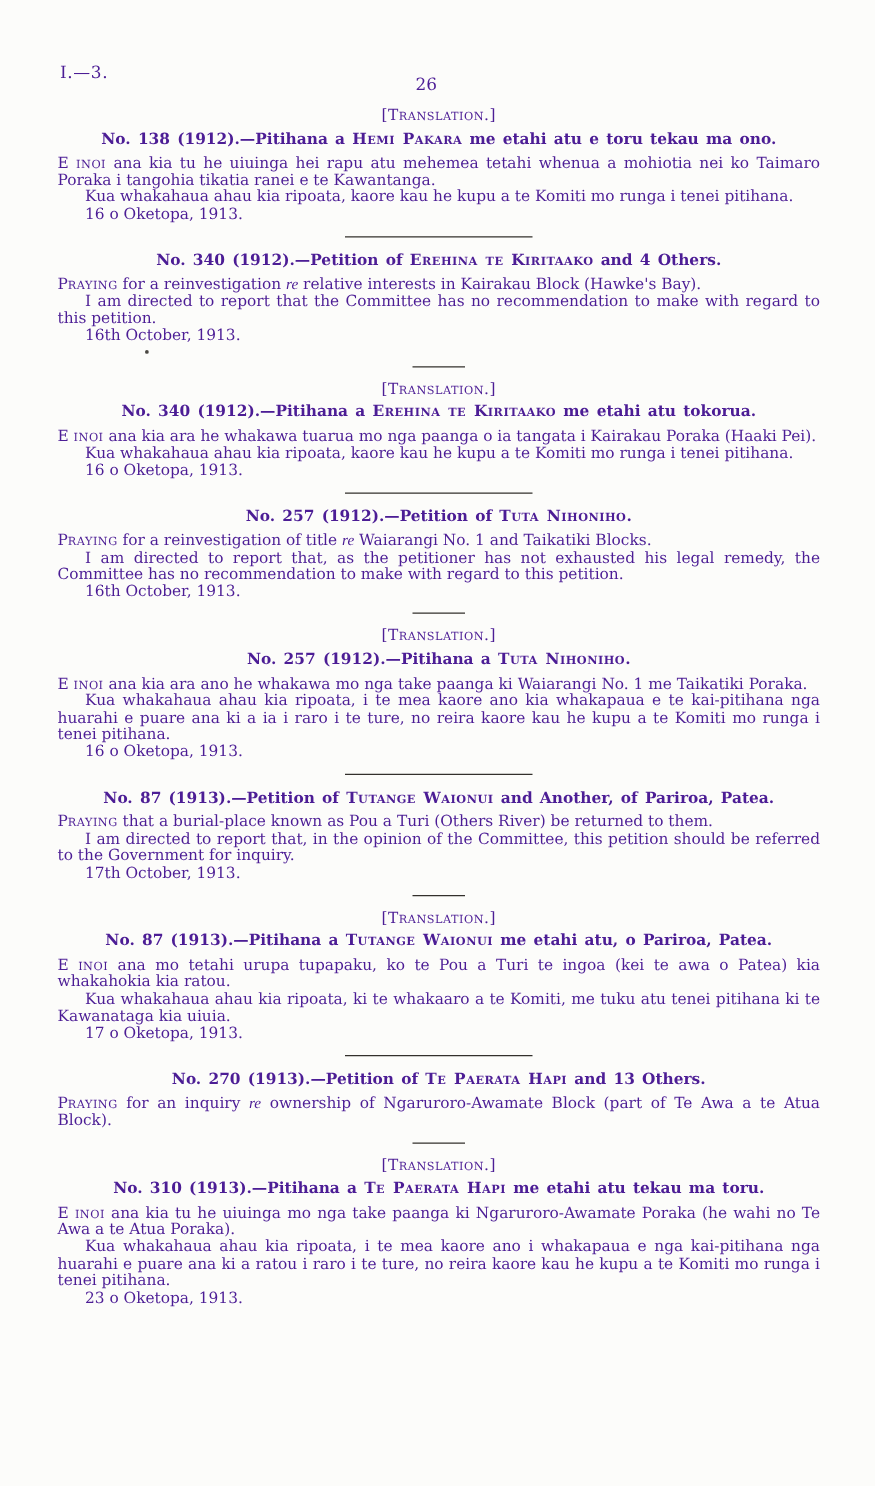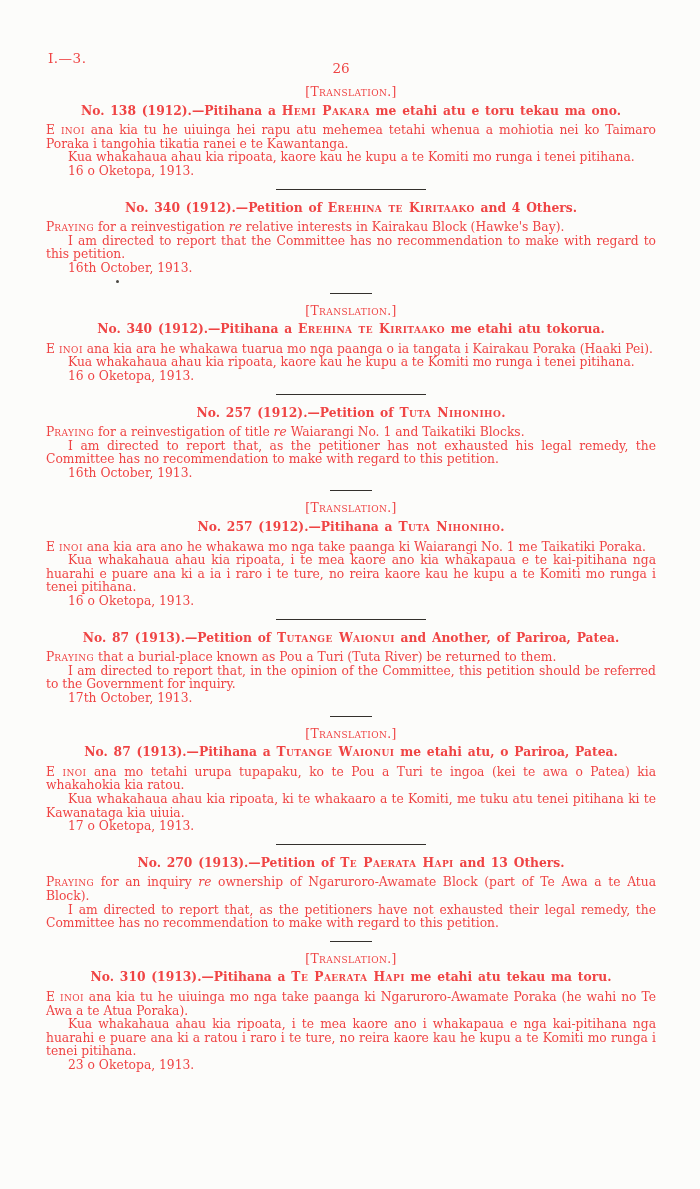--- a/index.html
+++ b/index.html
@@ -6,21 +6,21 @@
     margin: 0;
     padding: 0;
     background: #fbfbf9;
   }
   .page {
     position: relative;
     width: 700px;
     height: 1189px;
     box-sizing: border-box;
     background: #fcfcfa;
-    color: #ef4444;
+    color: #4c1d95;
     font-family: "DejaVu Serif", "Liberation Serif", serif;
     font-size: 12.3px;
     line-height: 13.6px;
     padding: 52px 44px 30px 46px;
     overflow: hidden;
   }
   .page-header {
     position: relative;
     height: 20px;
     margin-bottom: 14px;
@@ -61,20 +61,21 @@
   }
   p.indent {
     text-indent: 22px;
   }
   .sc {
     font-variant: small-caps;
     letter-spacing: 0.4px;
   }
   .it {
     font-style: italic;
+    font-family: Liberation Serif, serif;
   }
   .rule {
     height: 1px;
     background: #33302c;
     margin: 10px auto 11px auto;
   }
   .rule.long { width: 150px; }
   .rule.short { width: 42px; }
   .artifact-dot {
     width: 3px;
@@ -127,37 +128,36 @@
       <section>
         <div class="translation"><span>[</span><span class="sc">Translation.</span><span>]</span></div>
         <div class="heading"><span>No. 257 (1912).—Pitihana a </span><span class="sc">Tuta Nihoniho</span><span>.</span></div>
         <p><span>E </span><span class="sc">inoi</span><span> ana kia ara ano he whakawa mo nga take paanga ki Waiarangi No. 1 me Taikatiki Poraka.</span></p>
         <p class="indent"><span>Kua whakahaua ahau kia ripoata, i te mea kaore ano kia whakapaua e te kai-pitihana nga huarahi e puare ana ki a ia i raro i te ture, no reira kaore kau he kupu a te Komiti mo runga i tenei pitihana.</span></p>
         <p class="indent"><span>16 o Oketopa, 1913.</span></p>
         <div class="rule long"></div>
       </section>
       <section>
         <div class="heading"><span>No. 87 (1913).—Petition of </span><span class="sc">Tutange Waionui</span><span> and Another, of Pariroa, Patea.</span></div>
-        <p><span>P</span><span class="sc">raying</span><span> that a burial-place known as Pou a Turi (Tuta River) be returned to them.</span></p>
+        <p><span>P</span><span class="sc">raying</span><span> that a burial-place known as Pou a Turi (Others River) be returned to them.</span></p>
         <p class="indent"><span>I am directed to report that, in the opinion of the Committee, this petition should be referred to the Government for inquiry.</span></p>
         <p class="indent"><span>17th October, 1913.</span></p>
         <div class="rule short"></div>
       </section>
       <section>
         <div class="translation"><span>[</span><span class="sc">Translation.</span><span>]</span></div>
         <div class="heading"><span>No. 87 (1913).—Pitihana a </span><span class="sc">Tutange Waionui</span><span> me etahi atu, o Pariroa, Patea.</span></div>
         <p><span>E </span><span class="sc">inoi</span><span> ana mo tetahi urupa tupapaku, ko te Pou a Turi te ingoa (kei te awa o Patea) kia whakahokia kia ratou.</span></p>
         <p class="indent"><span>Kua whakahaua ahau kia ripoata, ki te whakaaro a te Komiti, me tuku atu tenei pitihana ki te Kawanataga kia uiuia.</span></p>
         <p class="indent"><span>17 o Oketopa, 1913.</span></p>
         <div class="rule long"></div>
       </section>
       <section>
         <div class="heading"><span>No. 270 (1913).—Petition of </span><span class="sc">Te Paerata Hapi</span><span> and 13 Others.</span></div>
         <p><span>P</span><span class="sc">raying</span><span> for an inquiry </span><span class="it">re</span><span> ownership of Ngaruroro-Awamate Block (part of Te Awa a te Atua Block).</span></p>
-        <p class="indent"><span>I am directed to report that, as the petitioners have not exhausted their legal remedy, the Committee has no recommendation to make with regard to this petition.</span></p>
         <div class="rule short"></div>
       </section>
       <section>
         <div class="translation"><span>[</span><span class="sc">Translation.</span><span>]</span></div>
         <div class="heading"><span>No. 310 (1913).—Pitihana a </span><span class="sc">Te Paerata Hapi</span><span> me etahi atu tekau ma toru.</span></div>
         <p><span>E </span><span class="sc">inoi</span><span> ana kia tu he uiuinga mo nga take paanga ki Ngaruroro-Awamate Poraka (he wahi no Te Awa a te Atua Poraka).</span></p>
         <p class="indent"><span>Kua whakahaua ahau kia ripoata, i te mea kaore ano i whakapaua e nga kai-pitihana nga huarahi e puare ana ki a ratou i raro i te ture, no reira kaore kau he kupu a te Komiti mo runga i tenei pitihana.</span></p>
         <p class="indent"><span>23 o Oketopa, 1913.</span></p>
       </section>
     </div>

